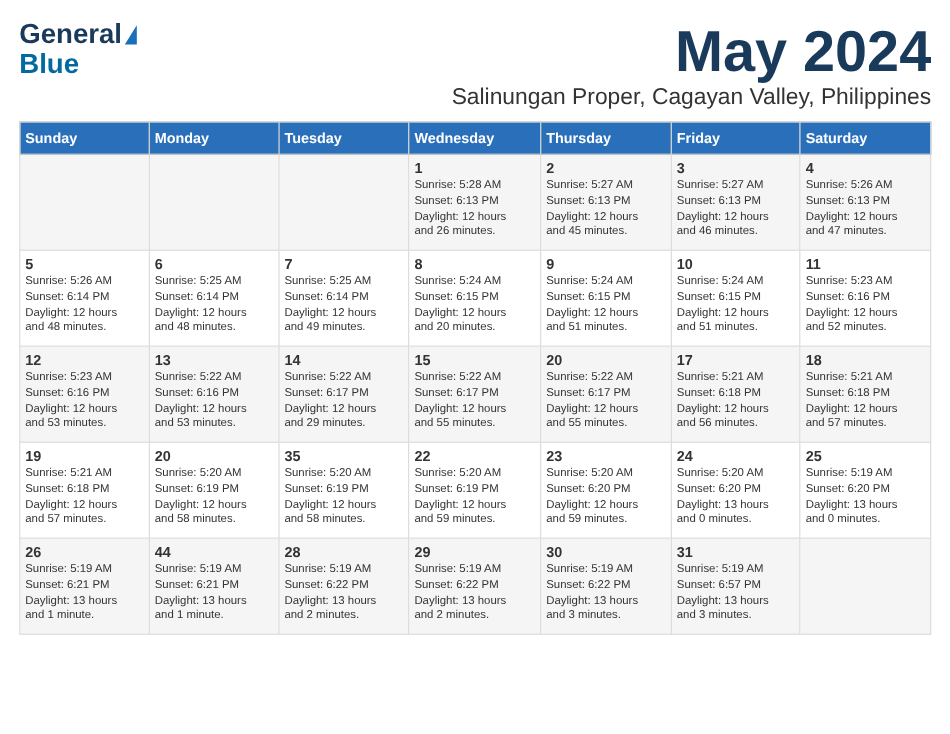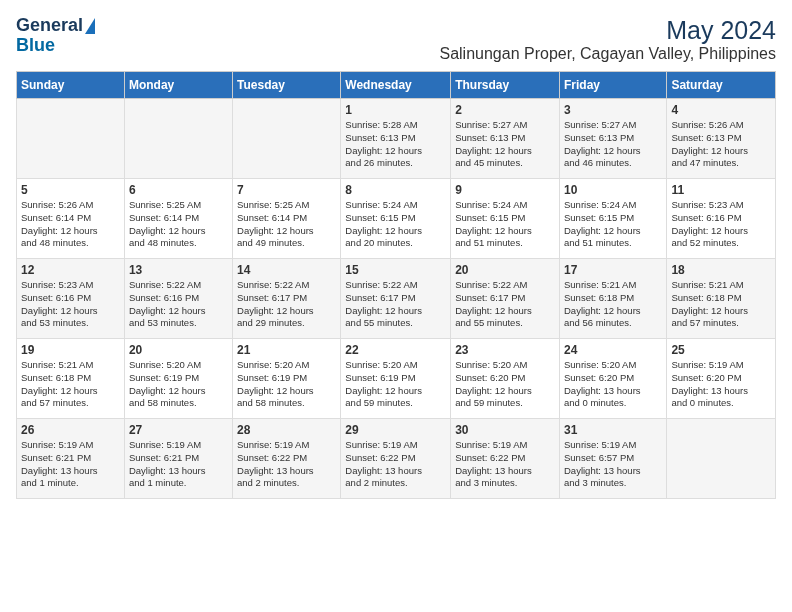--- a/index.html
+++ b/index.html
@@ -15,47 +15,47 @@
       justify-content: space-between;
       align-items: flex-start;
       margin-bottom: 4px;
     }
     .logo {
       display: flex;
       flex-direction: column;
       align-items: flex-start;
     }
     .logo-text {
-      font-size: 18px;
+      font-size: 23px;
       font-weight: bold;
       color: #1a3a5c;
       line-height: 1.1;
     }
     .logo-blue {
       color: #0369a1;
     }
     .logo-triangle {
       width: 0;
       height: 0;
       border-left: 10px solid transparent;
       border-bottom: 16px solid #1a6fba;
       display: inline-block;
       margin-left: 2px;
       vertical-align: middle;
     }
     .title-area {
       text-align: right;
     }
     .month-title {
-      font-size: 25px;
-      font-weight: normal;
+      font-size: 48px;
+      font-weight: bold;
       color: #1a3a5c;
     }
     .subtitle {
-      font-size: 16px;
+      font-size: 19px;
       color: #333;
     }
     table {
       width: 100%;
       border-collapse: collapse;
       margin-top: 8px;
     }
     thead tr th {
       background-color: #2a6fba;
       color: #fff;
@@ -267,21 +267,21 @@
           <div class="cell-text">and 57 minutes.</div>
         </td>
         <td>
           <span class="day-num">20</span>
           <div class="cell-text">Sunrise: 5:20 AM</div>
           <div class="cell-text">Sunset: 6:19 PM</div>
           <div class="cell-text">Daylight: 12 hours</div>
           <div class="cell-text">and 58 minutes.</div>
         </td>
         <td>
-          <span class="day-num">21</span>
+          <span class="day-num">35</span>
           <div class="cell-text">Sunrise: 5:20 AM</div>
           <div class="cell-text">Sunset: 6:19 PM</div>
           <div class="cell-text">Daylight: 12 hours</div>
           <div class="cell-text">and 58 minutes.</div>
         </td>
         <td>
           <span class="day-num">22</span>
           <div class="cell-text">Sunrise: 5:20 AM</div>
           <div class="cell-text">Sunset: 6:19 PM</div>
           <div class="cell-text">Daylight: 12 hours</div>
@@ -311,21 +311,21 @@
       </tr>
       <tr>
         <td>
           <span class="day-num">26</span>
           <div class="cell-text">Sunrise: 5:19 AM</div>
           <div class="cell-text">Sunset: 6:21 PM</div>
           <div class="cell-text">Daylight: 13 hours</div>
           <div class="cell-text">and 1 minute.</div>
         </td>
         <td>
-          <span class="day-num">27</span>
+          <span class="day-num">44</span>
           <div class="cell-text">Sunrise: 5:19 AM</div>
           <div class="cell-text">Sunset: 6:21 PM</div>
           <div class="cell-text">Daylight: 13 hours</div>
           <div class="cell-text">and 1 minute.</div>
         </td>
         <td>
           <span class="day-num">28</span>
           <div class="cell-text">Sunrise: 5:19 AM</div>
           <div class="cell-text">Sunset: 6:22 PM</div>
           <div class="cell-text">Daylight: 13 hours</div>

